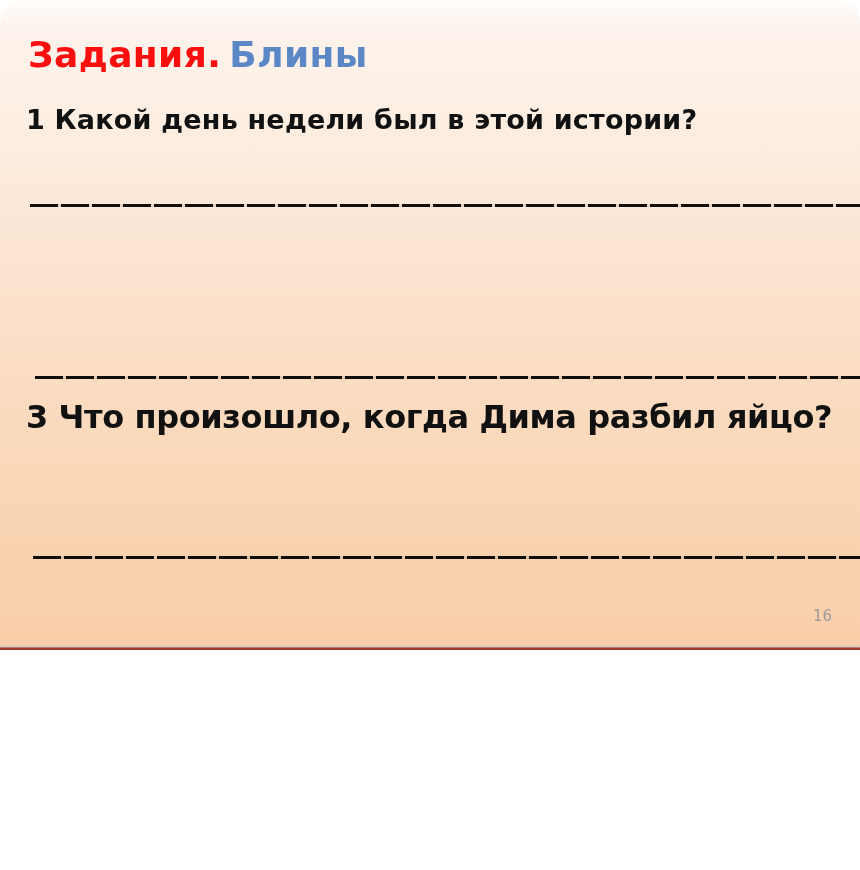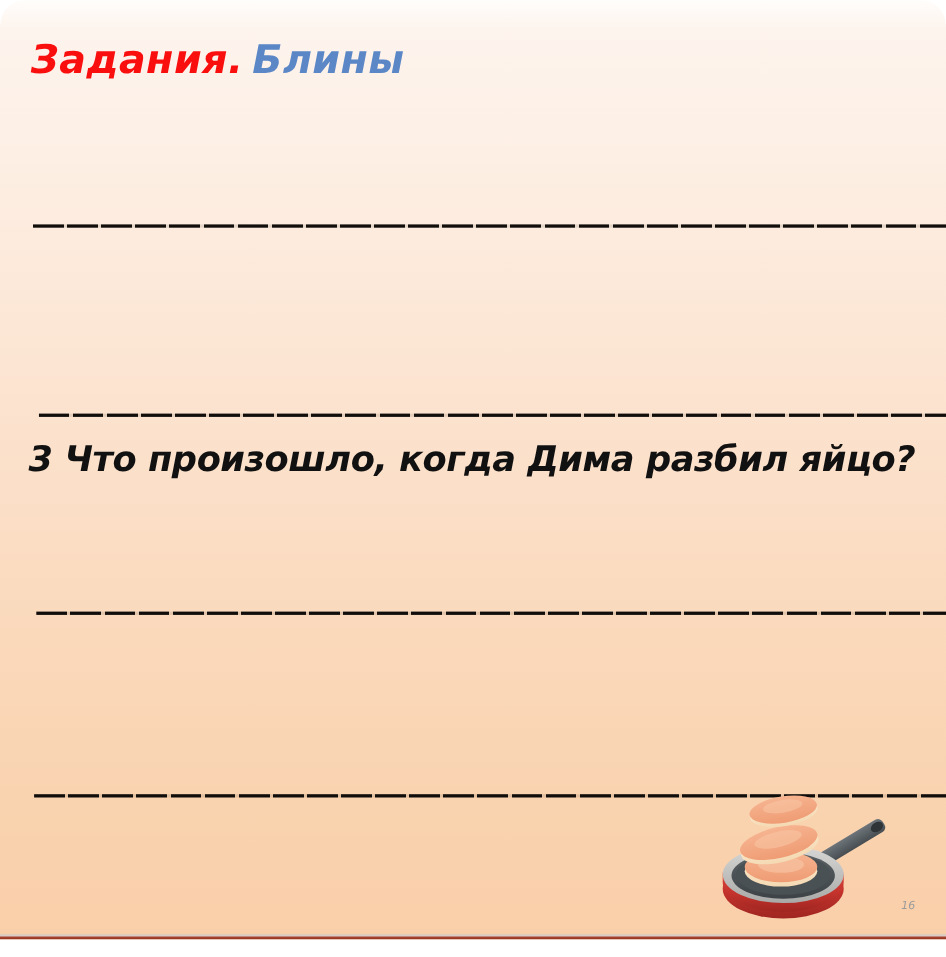--- a/index.html
+++ b/index.html
@@ -11,33 +11,32 @@
     width: 860px;
     height: 870px;
     overflow: hidden;
     font-family: "DejaVu Sans", sans-serif;
   }
 
   
   .slide {
     position: relative;
     width: 860px;
-    height: 854px;
+    height: 650px;
     box-sizing: border-box;
     background:
       linear-gradient(180deg,
         #fdf5ef 0%,
         #fdf0e6 14%,
         #fce7d6 34%,
         #fbdfc8 52%,
         #fad8b9 70%,
         #f9d2ae 88%,
         #f9cfa9 100%);
     overflow: hidden;
-    font-style: italic;
   }
   
   .slide::before {
     content: "";
     position: absolute;
     left: 0; top: 0; right: 0;
     height: 26px;
     background: linear-gradient(180deg, #fffdfb 0%, rgba(255,253,251,0) 100%);
     pointer-events: none;
   }
@@ -100,21 +99,21 @@
   .line-2 { left: 35px;  right: 0px; top: 376px; }
   .line-3 { left: 33px;  right: 0px; top: 556px; }
   .line-4 { left: 31px;  right: 0px; top: 722px; }
 
   
   .page-number {
     position: absolute;
     right: 28px;
     bottom: 25px;
     font-family: "DejaVu Sans", sans-serif;
-    font-size: 10px;
+    font-size: 15px;
     font-weight: normal;
     color: #9b9b9b;
     margin-top: 45px;
   }
 
   
   .pan-illustration {
     position: absolute;
     left: 650px;
     top: 722px;
@@ -128,20 +127,21 @@
 
 <div class="slide">
 
   <div class="corner-l"></div>
   <div class="corner-r"></div>
 
   <div class="title">
     <span class="t-red">Задания.</span><span class="t-blue">Блины</span>
   </div>
 
+  <div class="question q1">1 Какой день недели был в этой истории?</div>
   <div class="answer-line line-1"></div>
 
   <div class="answer-line line-2"></div>
 
   <div class="question q3">3 Что произошло, когда Дима разбил яйцо?</div>
   <div class="answer-line line-3"></div>
   <div class="answer-line line-4"></div>
 
   <div class="pan-illustration">
     <svg viewBox="0 0 160 126" xmlns="http://www.w3.org/2000/svg">

